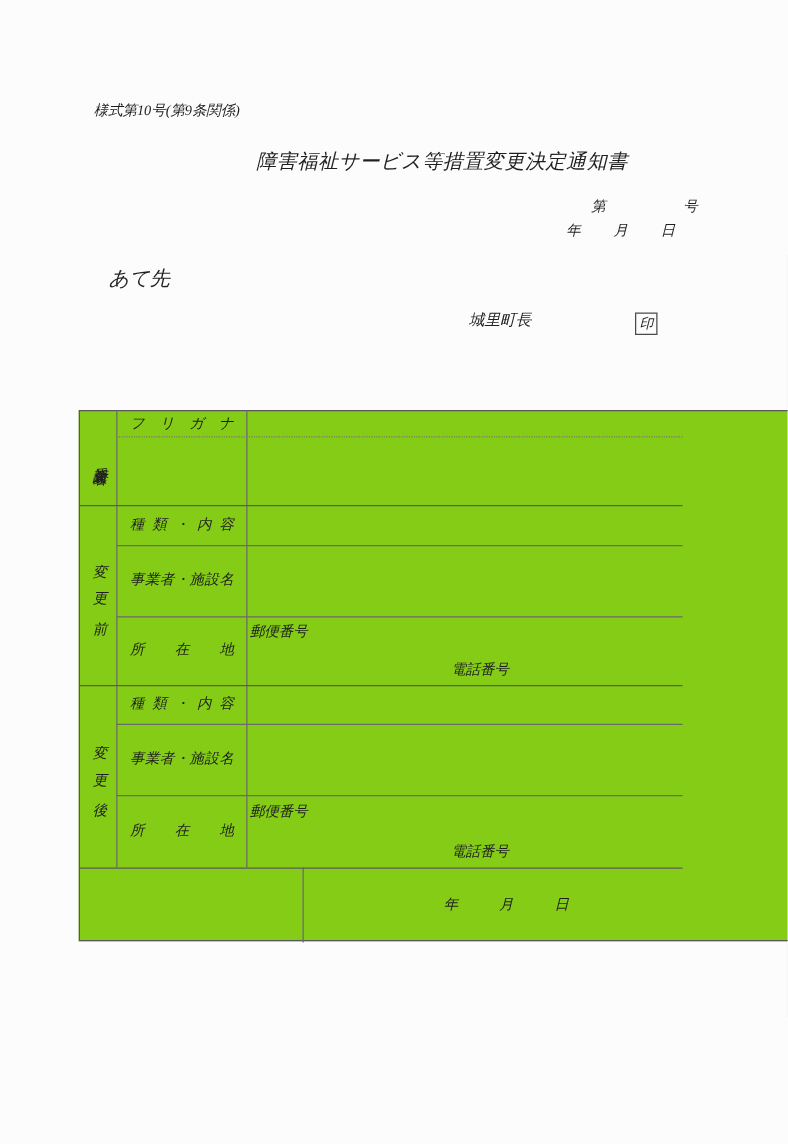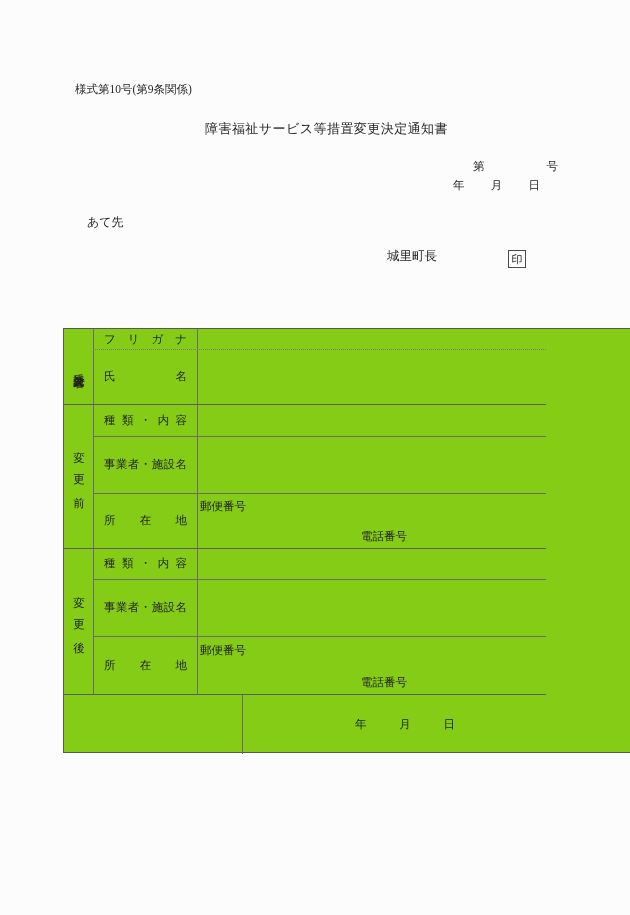--- a/index.html
+++ b/index.html
@@ -9,23 +9,24 @@
     color:#1f1f1f;
   }
   .page{
     position:relative;
     width:630px;height:915px;
     margin:0 auto;
     background:#fcfcfc;
     overflow:hidden;
     font-size:11.5px;
     line-height:1;
+    font-style:italic;
   }
   .abs{position:absolute;}
-  .doc-title{font-size:13px;letter-spacing:0.45px;}
+  .doc-title{font-size:16px;letter-spacing:0.45px;}
   
   .jline{
     position:absolute;
     text-align:justify;
     text-align-last:justify;
     -moz-text-align-last:justify;
   }
   .body-par{
     position:absolute;
     width:497px;
@@ -82,23 +83,23 @@
 
 <div class="page">
 
   <div class="abs" style="left:75px;top:84px;">様式第10号(第9条関係)</div>
 
   <div class="abs doc-title" style="left:205px;top:122px;">障害福祉サービス等措置変更決定通知書</div>
 
   <div class="jline" style="left:473px;top:161px;width:85px;">第 号</div>
   <div class="jline" style="left:453px;top:180px;width:87px;">年 月 日</div>
 
-  <div class="abs" style="left:87px;top:216px;font-size:12px;">あて先</div>
+  <div class="abs" style="left:87px;top:216px;font-size:16px;">あて先</div>
 
-  <div class="abs" style="left:387px;top:250px;font-size:12.5px;">城里町長</div>
+  <div class="abs" style="left:375px;top:250px;font-size:12.5px;">城里町長</div>
   <div class="seal-box" style="left:508px;top:250px;">
     <span>印</span>
   </div>
 
 
   <div class="form-table">
 
     <div class="vline" style="left:29px;top:0;height:365px;"></div>
     <div class="vline" style="left:133px;top:0;height:365px;"></div>
     <div class="vline" style="left:178px;top:365px;height:60px;"></div>
@@ -107,21 +108,20 @@
     <div class="hline section" style="left:0;top:75px;width:482px;"></div>
     <div class="hline" style="left:29px;top:107px;width:453px;"></div>
     <div class="hline" style="left:29px;top:164px;width:453px;"></div>
     <div class="hline section" style="left:0;top:219px;width:482px;"></div>
     <div class="hline" style="left:29px;top:250px;width:453px;"></div>
     <div class="hline" style="left:29px;top:307px;width:453px;"></div>
     <div class="hline section" style="left:0;top:365px;width:482px;"></div>
 
     <div class="vlabel tight" style="top:0;height:75px;">委託対象者</div>
     <div class="jcell" style="top:0;height:20px;line-height:20px;">フ リ ガ ナ</div>
-    <div class="jcell" style="top:20px;height:55px;line-height:55px;">氏 名</div>
     <div class="abs" style="left:134px;top:0;width:348px;height:20px;"></div>
     <div class="abs" style="left:134px;top:20px;width:348px;height:55px;"></div>
 
     <div class="vlabel spread" style="top:75px;height:144px;">変更前</div>
     <div class="jcell" style="top:75px;height:32px;line-height:32px;">種 類 ・ 内 容</div>
     <div class="abs" style="left:134px;top:75px;width:348px;height:32px;"></div>
     <div class="jcell" style="top:107px;height:57px;line-height:57px;">事業者・施設名</div>
     <div class="abs" style="left:134px;top:107px;width:348px;height:57px;"></div>
     <div class="jcell" style="top:164px;height:55px;line-height:55px;">所 在 地</div>
     <div class="small-note" style="left:136px;top:172px;">郵便番号</div>

